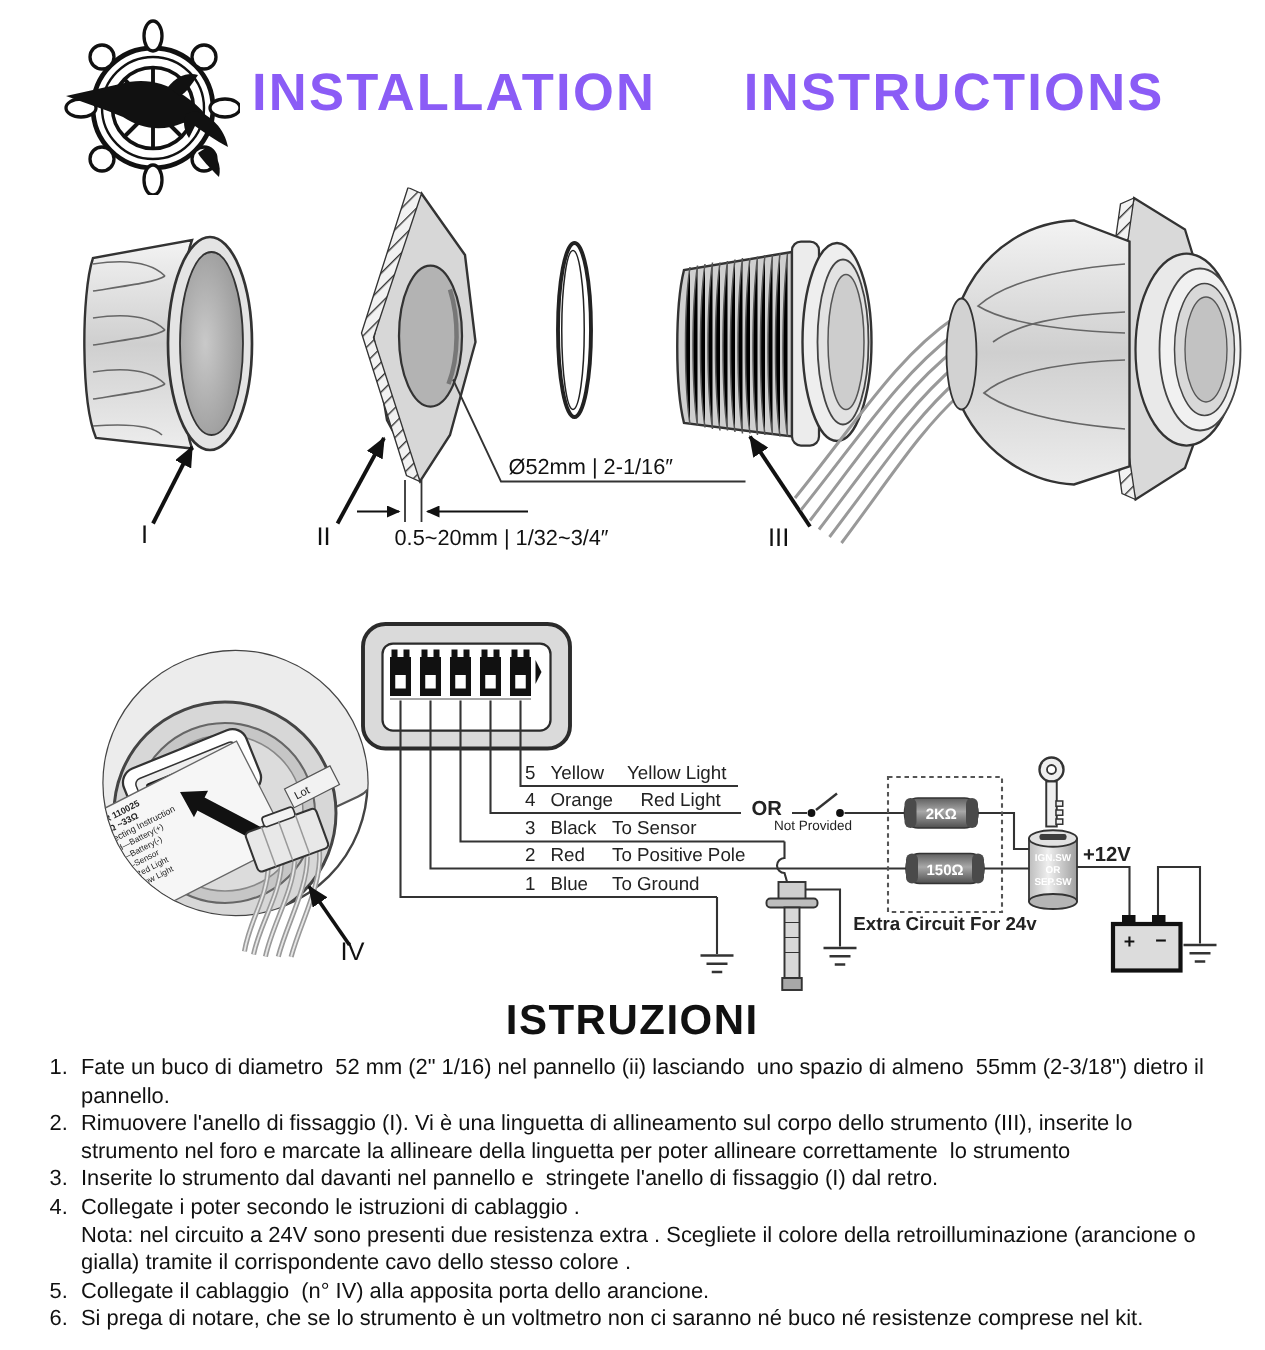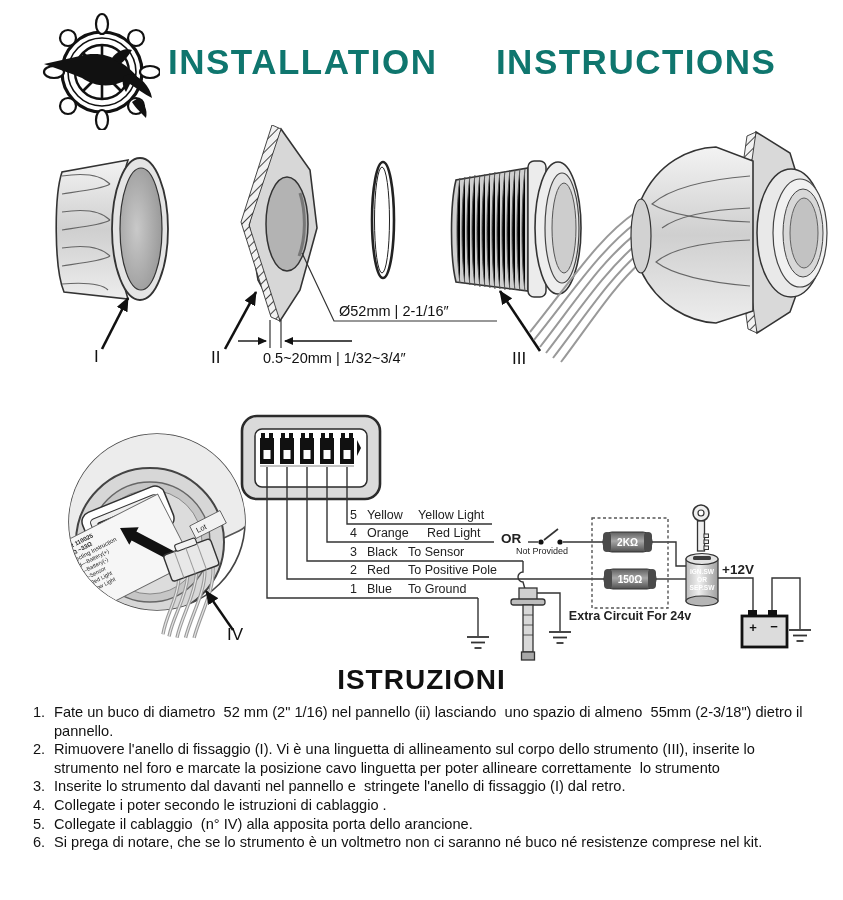--- a/index.html
+++ b/index.html
@@ -1,20 +1,20 @@
 <!DOCTYPE html>
 <html><head>
 <meta charset="utf-8">
 <style>
   html,body{margin:0;padding:0;background:#fff;}
   body{width:843px;height:900px;position:relative;overflow:hidden;
        font-family:"Liberation Sans",sans-serif;color:#1a1a1a;}
   .page{position:absolute;inset:0;background:#ffffff;}
   .title{position:absolute;left:168px;top:42px;font-size:35px;font-weight:bold;
-         letter-spacing:1.5px;word-spacing:18px;white-space:pre;color:#0f766e;}
+         letter-spacing:1.5px;word-spacing:18px;white-space:pre;color:#8b5cf6;}
   .diagram{position:absolute;left:0;top:125px;width:843px;height:548px;}
   .logo{position:absolute;left:42px;top:12px;width:118px;height:118px;}
   .sec-head{position:absolute;top:664px;left:0;width:843px;text-align:center;
             font-size:28px;font-weight:bold;letter-spacing:1px;color:#111;}
   .instructions{position:absolute;top:703px;left:33px;width:788px;font-size:14.6px;
                 line-height:18.6px;color:#111;}
   .item{display:flex;align-items:flex-start;}
   .item .num{width:21px;flex:0 0 21px;}
   .item .txt{flex:1;white-space:pre-wrap;}
   .note{margin-left:21px;white-space:pre-wrap;}
@@ -425,30 +425,31 @@
 
   <div class="sec-head">ISTRUZIONI</div>
 
   <div class="instructions">
     <div class="item">
       <span class="num">1.</span>
       <div class="txt">Fate un buco di diametro  52 mm (2" 1/16) nel pannello (ii) lasciando  uno spazio di almeno  55mm (2-3/18") dietro il pannello.</div>
     </div>
     <div class="item">
       <span class="num">2.</span>
-      <div class="txt">Rimuovere l'anello di fissaggio (I). Vi è una linguetta di allineamento sul corpo dello strumento (III), inserite lo strumento nel foro e marcate la posizione cavo linguetta per poter allineare correttamente  lo strumento</div>
+      <div class="txt">Rimuovere l'anello di fissaggio (I). Vi è una linguetta di allineamento sul corpo dello strumento (III), inserite lo strumento nel foro e marcate la allineare della linguetta per poter allineare correttamente  lo strumento</div>
     </div>
     <div class="item">
       <span class="num">3.</span>
       <div class="txt">Inserite lo strumento dal davanti nel pannello e  stringete l'anello di fissaggio (I) dal retro.</div>
     </div>
     <div class="item">
       <span class="num">4.</span>
       <div class="txt">Collegate i poter secondo le istruzioni di cablaggio .</div>
     </div>
+    <div class="note">Nota: nel circuito a 24V sono presenti due resistenza extra . Scegliete il colore della retroilluminazione (arancione o gialla) tramite il corrispondente cavo dello stesso colore .</div>
     <div class="item">
       <span class="num">5.</span>
       <div class="txt">Collegate il cablaggio  (n° IV) alla apposita porta dello arancione.</div>
     </div>
     <div class="item">
       <span class="num">6.</span>
       <div class="txt">Si prega di notare, che se lo strumento è un voltmetro non ci saranno né buco né resistenze comprese nel kit.</div>
     </div>
   </div>
 

